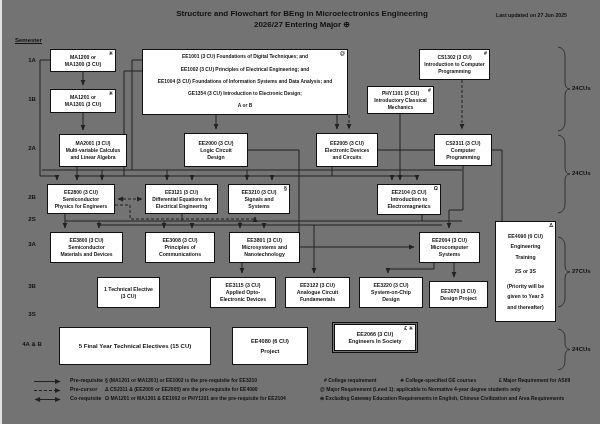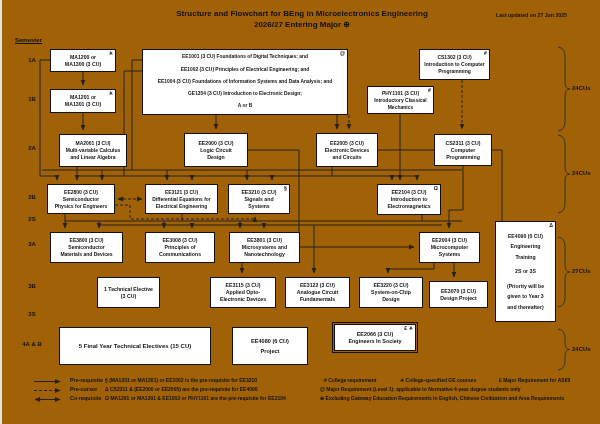--- a/index.html
+++ b/index.html
@@ -1,17 +1,17 @@
 <!DOCTYPE html>
 <html><head>
 <meta charset="utf-8">
 <style>
   html,body{margin:0;padding:0;background:#fff;}
   #canvas{
-    position:relative;width:600px;height:424px;background:#a16207;
+    position:relative;width:600px;height:424px;background:#737373;
     font-family:"Liberation Sans",sans-serif;color:#111;overflow:hidden;
     border-left:2px solid #e2e2e2;box-sizing:border-box;
   }
   .hdr{position:absolute;left:0;top:9px;width:600px;text-align:center;font-weight:bold;}
   .hdr .t1{font-size:8px;}
   .hdr .t2{font-size:8px;margin-top:2px;}
   .updated{position:absolute;left:494px;top:12px;font-size:5.2px;font-weight:bold;}
   .sem-hdr{position:absolute;left:13px;top:37px;font-size:6px;font-weight:bold;text-decoration:underline;}
   .sem{position:absolute;left:8px;width:44px;text-align:center;font-size:6px;font-weight:bold;}
   .box{

